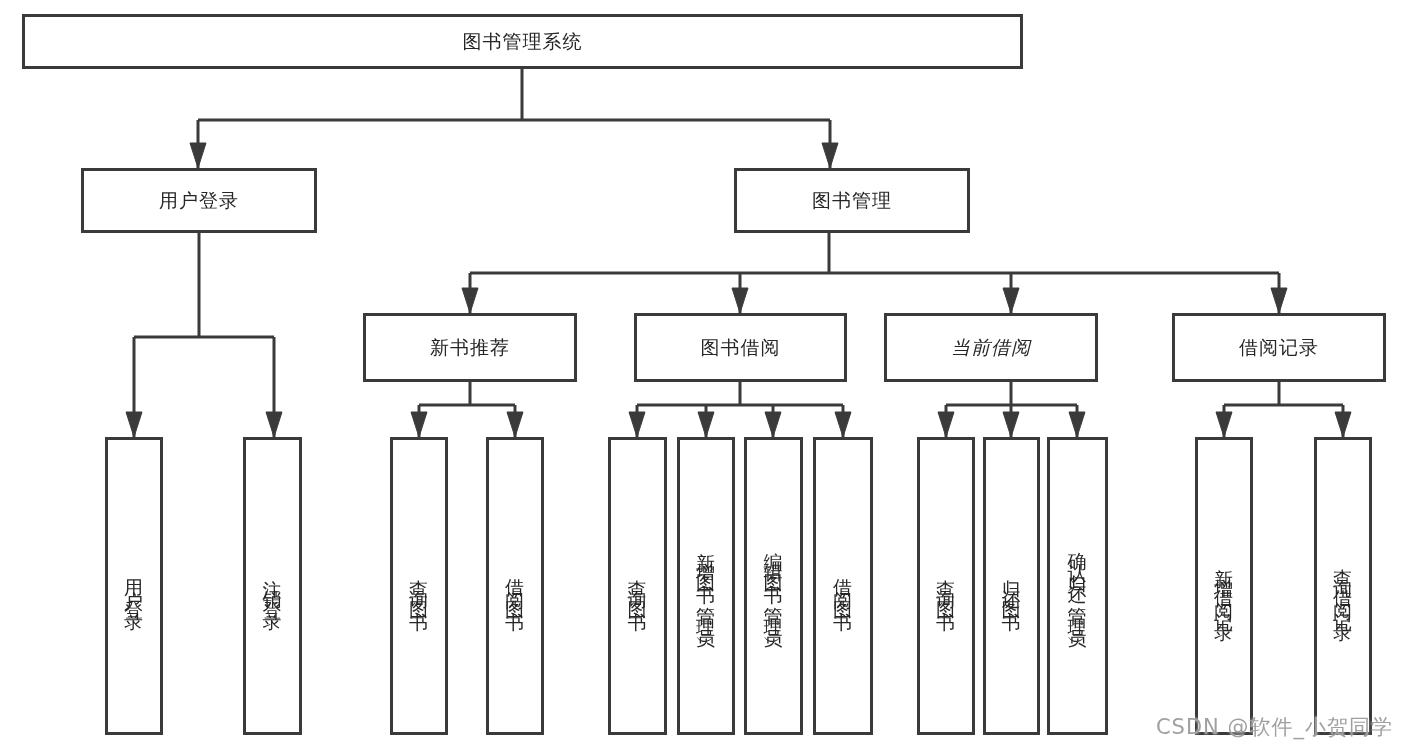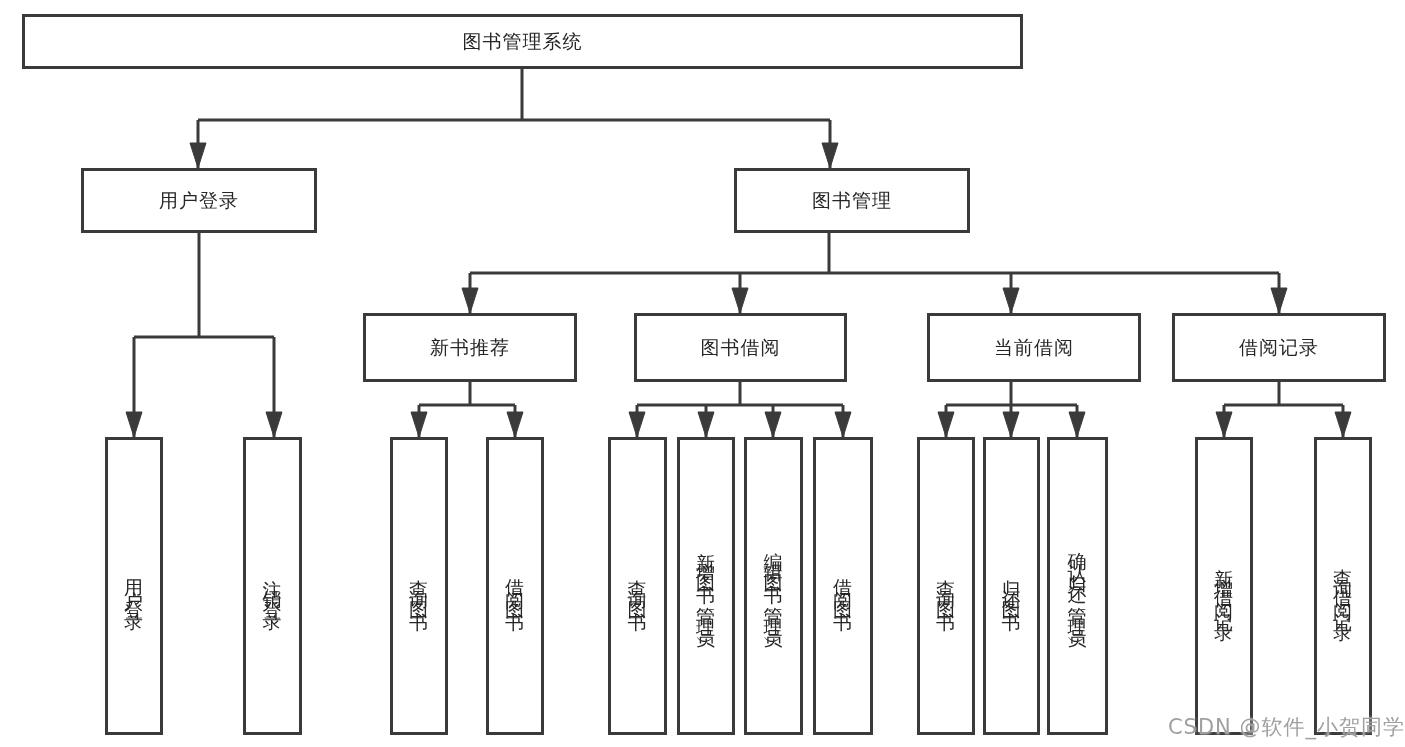--- a/index.html
+++ b/index.html
@@ -14,21 +14,21 @@
     display:flex; align-items:center; justify-content:center;
     font-size:19px; line-height:1; letter-spacing:1px; text-align:center;
   }
   .vnode span {
     writing-mode:vertical-rl; text-orientation:upright;
     letter-spacing:11px; font-size:19px; display:block;
   }
   .hnode { height:69px; }
   .leaf  { top:437px; height:298px; }
   #watermark {
-    position:absolute; right:0; bottom:6px; z-index:3;
+    position:absolute; right:12px; bottom:6px; z-index:3;
     font-size:21px; color:#a0a0a0; letter-spacing:1px;
     text-shadow:0 0 3px #ffffff;
   }
 </style>
 </head>
 <body>
 
 <div id="canvas">
 
   <svg id="wires" viewBox="0 0 1405 747" xmlns="http://www.w3.org/2000/svg">
@@ -74,21 +74,21 @@
     </g>
   </svg>
 
   <div class="node hnode" style="left:22px; top:14px; width:1001px; height:55px;">图书管理系统</div>
 
   <div class="node hnode" style="left:81px; top:168px; width:236px; height:65px;">用户登录</div>
   <div class="node hnode" style="left:734px; top:168px; width:236px; height:65px;">图书管理</div>
 
   <div class="node hnode" style="left:363px; top:313px; width:214px;">新书推荐</div>
   <div class="node hnode" style="left:634px; top:313px; width:213px;">图书借阅</div>
-  <div class="node hnode" style="left:927px; top:313px; width:214px;">当前借阅</div>
+  <div class="node hnode" style="left:884px; top:313px; width:214px;font-style:italic;">当前借阅</div>
   <div class="node hnode" style="left:1172px; top:313px; width:214px;">借阅记录</div>
 
   <div class="node vnode leaf" style="left:105px; width:58px;">
     <span>用户登录</span>
   </div>
   <div class="node vnode leaf" style="left:243px; width:59px;">
     <span>注销登录</span>
   </div>
 
   <div class="node vnode leaf" style="left:390px; width:58px;">

